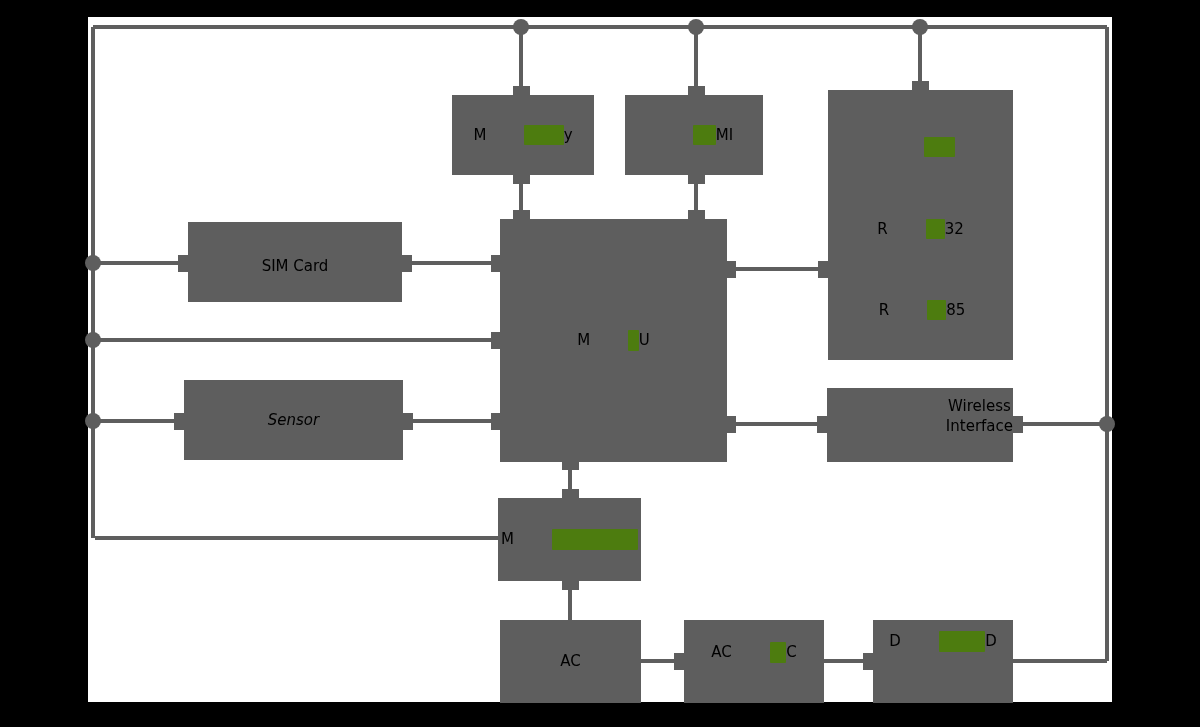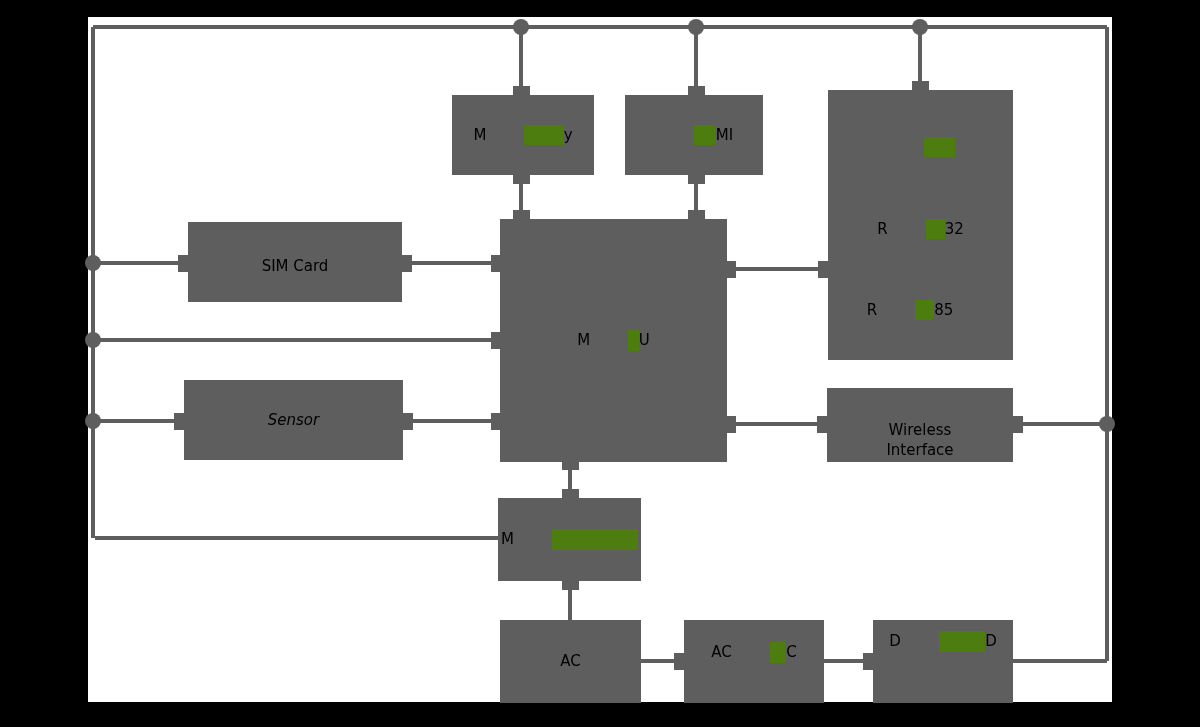--- a/index.html
+++ b/index.html
@@ -175,37 +175,37 @@
   <div class="blk-label" style="left:625px; top:95px; width:138px; height:80px;">
     <span><span></span><span class="redacted">HD</span><span>MI</span></span>
   </div>
 
   <div class="blk-label" style="left:828px; top:125px; width:185px; height:44px;">
     <span><span></span><span class="redacted">USB</span><span></span></span>
   </div>
   <div class="blk-label" style="left:828px; top:207px; width:185px; height:44px;">
     <span><span>R</span><span class="redacted">S2</span><span>32</span></span>
   </div>
-  <div class="blk-label" style="left:828px; top:288px; width:164px; height:44px;">
+  <div class="blk-label" style="left:828px; top:288px; width:164px; height:44px;padding-left:12px;">
     <span><span>R</span><span class="redacted">S4</span><span>85</span></span>
   </div>
 
   <div class="blk-label" style="left:188px; top:222px; width:214px; height:88px;">
     <span>SIM Card</span>
   </div>
 
   <div class="blk-label" style="left:500px; top:219px; width:227px; height:243px;">
     <span><span>M</span><span class="redacted">C</span><span>U</span></span>
   </div>
 
   <div class="blk-label" style="left:184px; top:380px; width:219px; height:80px;font-style:italic;">
     <span>Sensor</span>
   </div>
 
-  <div class="blk-label" style="left:827px; top:400px; width:186px; height:80px;">
+  <div class="blk-label" style="left:827px; top:376px; width:186px; height:80px;justify-content:flex-end;">
     <span>Wireless
 Interface</span>
   </div>
 
   <div class="blk-label" style="left:498px; top:498px; width:143px; height:83px;">
     <span><span>M</span><span class="redacted">anagement</span><span></span></span>
   </div>
 
   <div class="blk-label" style="left:500px; top:620px; width:141px; height:83px;">
     <span>AC</span>

